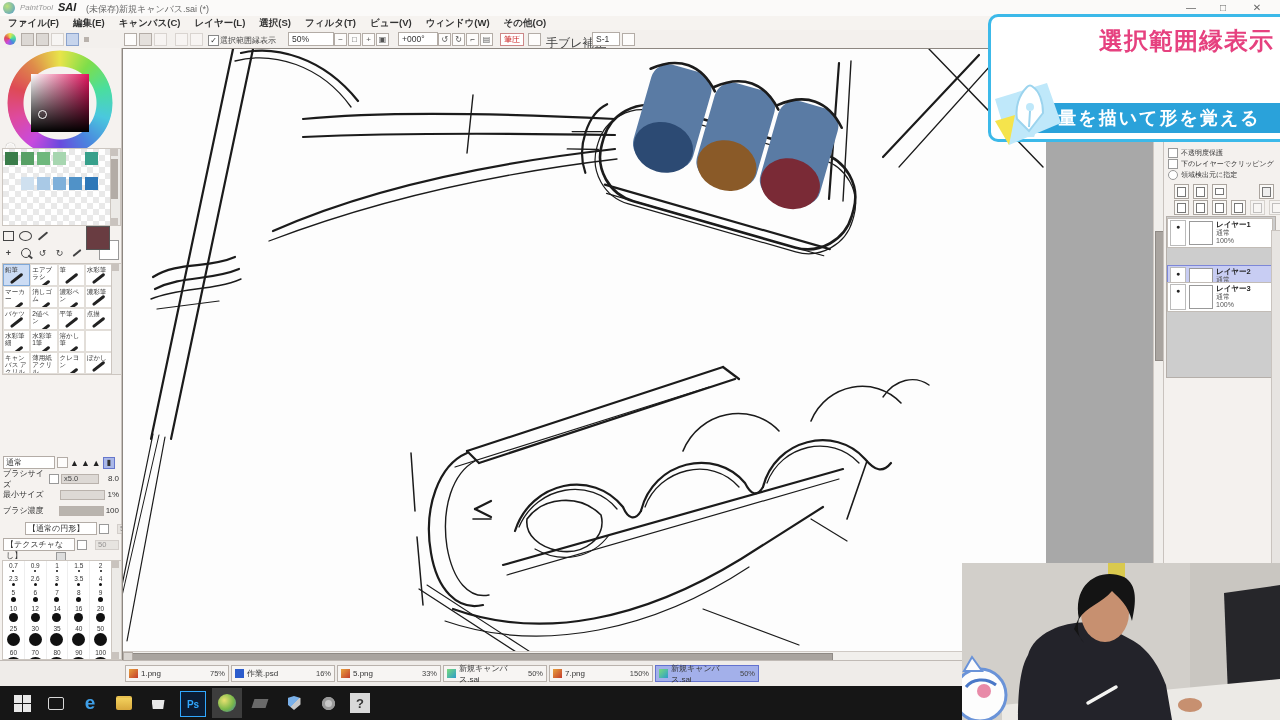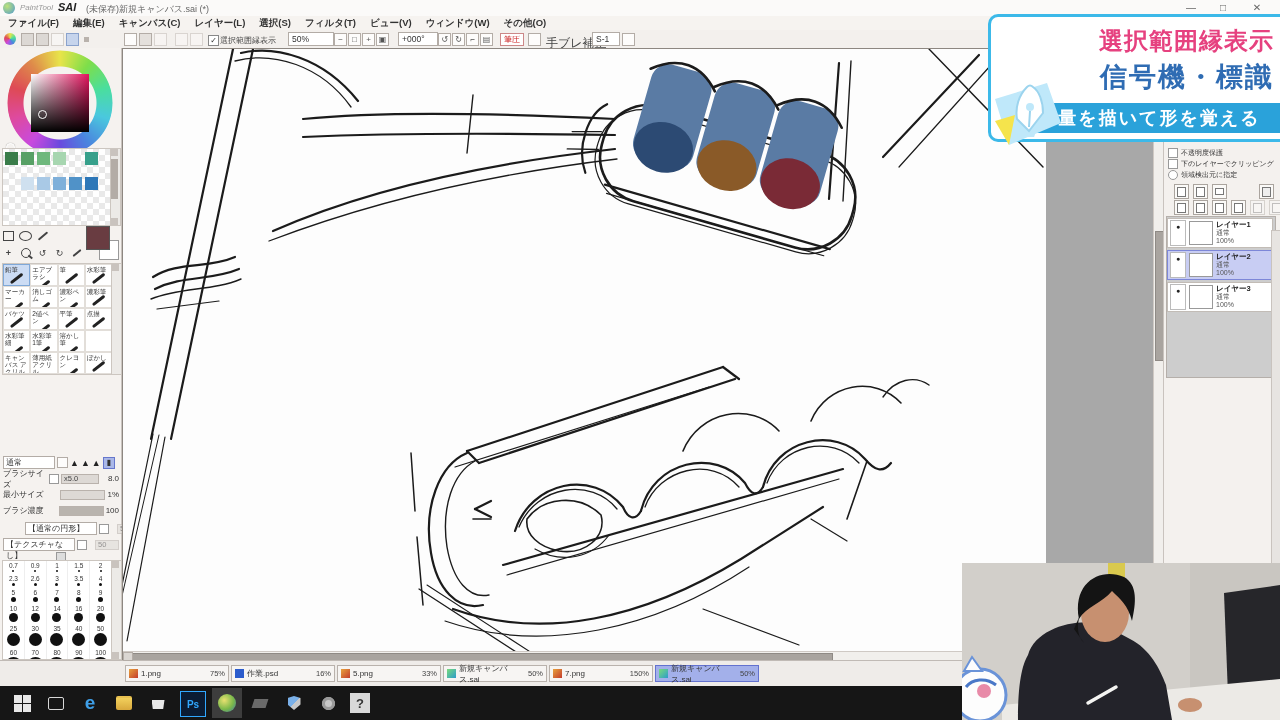--- a/index.html
+++ b/index.html
@@ -455,21 +455,21 @@
         </span>
     </div>
     <div class="ab" style="left:2px;top:168px;width:108px;height:160px;background:#cdcdcd;border:1px solid #b5afaa;"></div>
     <div class="ab layer" style="top:170px;">
       <span class="eyebox">●</span>
       <span class="lthumb"></span>
       <span class="ltext"><b>レイヤー1</b><br>
         <span class="sub">通常</span><br>
         <span class="sub">100%</span></span>
     </div>
-    <div class="ab layer sel" style="top:202px;align-items:center;">
+    <div class="ab layer sel" style="top:217px;align-items:center;">
       <span class="eyebox">●</span>
       <span class="lthumb"></span>
       <span class="ltext"><b>レイヤー2</b><br>
         <span class="sub">通常</span><br>
         <span class="sub">100%</span></span>
     </div>
     <div class="ab layer" style="top:234px;">
       <span class="eyebox">●</span>
       <span class="lthumb"></span>
       <span class="ltext"><b>レイヤー3</b><br>
@@ -545,21 +545,20 @@
         <span style="width:13px;height:14px;background:linear-gradient(135deg,#7ab0e8 50%,#c8c8c8 50%);clip-path:polygon(50% 0,100% 15%,100% 60%,50% 100%,0 60%,0 15%);"></span>
       </span>
     <span class="ab tbicon" style="left:316px;">
         <span style="width:13px;height:13px;border-radius:50%;background:#c8c8c8;box-shadow:inset 0 0 0 3px #9a9a9a;"></span>
       </span>
     <span class="ab tbicon" style="left:350px;background:#d8d8d8;color:#333;font-size:13px;font-weight:bold;width:20px;height:20px;top:7px;">?</span>
   </div>
 
   <div class="ab" id="overlay">
     <div class="ab" id="ovline1">選択範囲縁表示</div>
-    <div class="ab" id="ovline2">信号機・標識</div>
     <div class="ab" id="ovbanner">量を描いて形を覚える</div>
     <svg class="ab" style="left:-2px;bottom:-6px;" width="78" height="84" viewBox="0 0 78 84">
       <polygon points="6,38 58,22 72,62 20,84" fill="#bfe8fa"></polygon>
       <polygon points="6,60 26,54 20,84" fill="#f5e44c"></polygon>
       <path d="M38,26 C30,34 26,46 28,58 L40,70 L54,52 C54,40 50,30 44,26 C42,24 40,24 38,26 Z" fill="#fff" stroke="#9cd4ee" stroke-width="2"></path>
       <circle cx="41" cy="46" r="4" fill="#bfe8fa"></circle>
       <path d="M41,50 L40,66" stroke="#9cd4ee" stroke-width="2"></path>
     </svg>
   </div>
 

